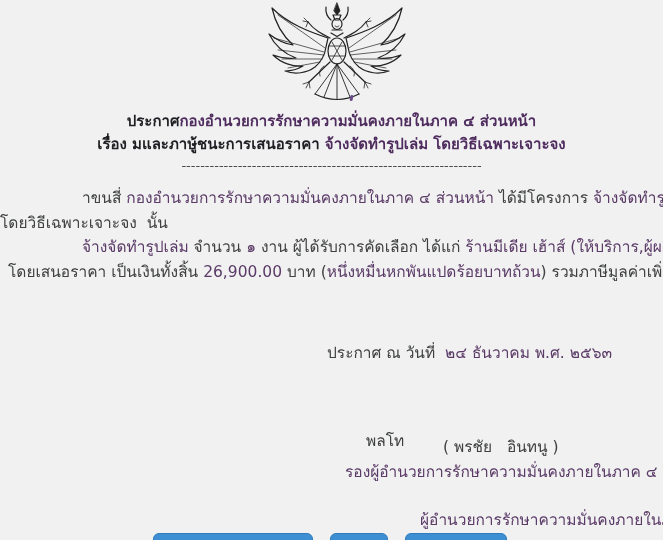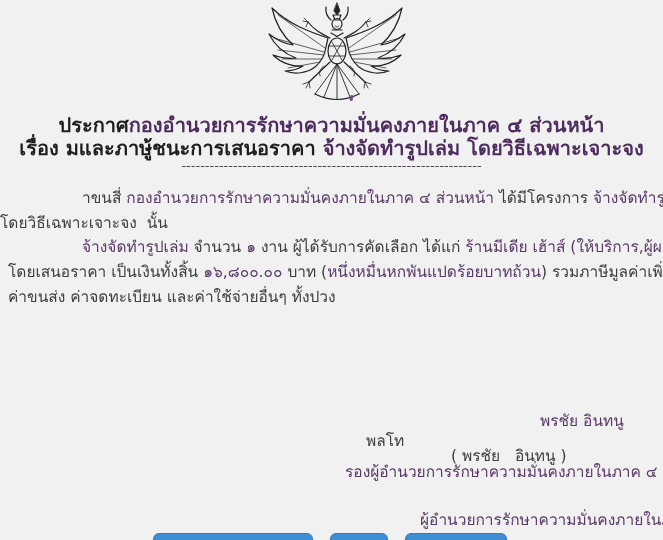--- a/index.html
+++ b/index.html
@@ -9,21 +9,21 @@
   }
   .page{
     position:relative;
     width:663px;height:540px;
     background:#f1f1f2;
     overflow:hidden;
     color:#39393b;
   }
   .abs{position:absolute;white-space:pre;}
   .center-line{position:absolute;left:0;right:0;text-align:center;white-space:pre;}
-  .title{font-weight:bold;font-size:20px;color:#1f1f23;}
+  .title{font-weight:bold;font-size:15px;color:#1f1f23;}
   .body-text{font-size:15.5px;color:#3f4040;}
   .var{color:#5a3a66;}
   .title .var{color:#4f2c5e;}
   .sep{font-size:13px;color:#4a4a4c;letter-spacing:0;}
   .emblem{position:absolute;left:252px;top:2px;width:170px;height:104px;}
   .stray{
     position:absolute;left:350px;top:95px;width:3px;height:6px;
     background:#6b4a8a;border-radius:2px;transform:rotate(12deg);
   }
   .btn{
@@ -81,27 +81,26 @@
   <div class="center-line title" style="top:109px;"><span>ประกาศ</span><span class="var">กองอำนวยการรักษาความมั่นคงภายในภาค ๔ ส่วนหน้า</span></div>
 
   <div class="center-line title" style="top:132px;"><span>เรื่อง มและภาษู้ชนะการเสนอราคา </span><span class="var">จ้างจัดทำรูปเล่ม โดยวิธีเฉพาะเจาะจง</span></div>
 
   <div class="center-line sep" style="top:158px;">----------------------------------------------------------------</div>
 
   <div class="abs body-text" style="left:82px;top:185px;"><span>าขนสี่ </span><span class="var">กองอำนวยการรักษาความมั่นคงภายในภาค ๔ ส่วนหน้า</span><span> ได้มีโครงการ </span><span class="var">จ้างจัดทำรูปเล่ม</span></div>
   <div class="abs body-text" style="left:0;top:210px;"><span>โดยวิธีเฉพาะเจาะจง  นั้น</span></div>
 
   <div class="abs body-text" style="left:82px;top:234px;"><span class="var">จ้างจัดทำรูปเล่ม</span><span> จำนวน </span><span class="var">๑</span><span> งาน ผู้ได้รับการคัดเลือก ได้แก่ </span><span class="var">ร้านมีเดีย เฮ้าส์ (ให้บริการ,ผู้ผลิต)</span></div>
-  <div class="abs body-text" style="left:8px;top:259px;"><span>โดยเสนอราคา เป็นเงินทั้งสิ้น </span><span class="var">๑๖,๘๐๐.๐๐</span><span> บาท (</span><span class="var">หนึ่งหมื่นหกพันแปดร้อยบาทถ้วน</span><span>) รวมภาษีมูลค่าเพิ่มและภาษีอื่น</span></div>
-  <div class="abs body-text" style="left:8px;top:284px;"><span>ค่าขนส่ง ค่าจดทะเบียน และค่าใช้จ่ายอื่นๆ ทั้งปวง</span></div>
+  <div class="abs body-text" style="left:8px;top:259px;"><span>โดยเสนอราคา เป็นเงินทั้งสิ้น </span><span class="var">26,900.00</span><span> บาท (</span><span class="var">หนึ่งหมื่นหกพันแปดร้อยบาทถ้วน</span><span>) รวมภาษีมูลค่าเพิ่มและภาษีอื่น</span></div>
 
+  <div class="abs body-text" style="left:327px;top:340px;"><span>ประกาศ ณ วันที่  </span><span class="var">๒๔ ธันวาคม พ.ศ. ๒๕๖๓</span></div>
 
   <div class="abs body-text" style="left:366px;top:428px;">พลโท</div>
-  <div class="abs body-text var" style="left:540px;top:408px;">พรชัย อินทนู</div>
-  <div class="abs body-text" style="left:443px;top:443px;margin-left:8px;">( พรชัย   อินทนู )</div>
+  <div class="abs body-text" style="left:443px;top:434px;">( พรชัย   อินทนู )</div>
   <div class="abs body-text var" style="left:345px;top:459px;">รองผู้อำนวยการรักษาความมั่นคงภายในภาค ๔ ส่วนหน้า</div>
   <div class="abs body-text var" style="left:420px;top:507px;">ผู้อำนวยการรักษาความมั่นคงภายในภาค ๔</div>
 
   <div class="btn" style="left:153px;width:160px;"></div>
   <div class="btn" style="left:330px;width:58px;"></div>
   <div class="btn" style="left:405px;width:102px;"></div>
 
 </div>
 
 </body></html>

